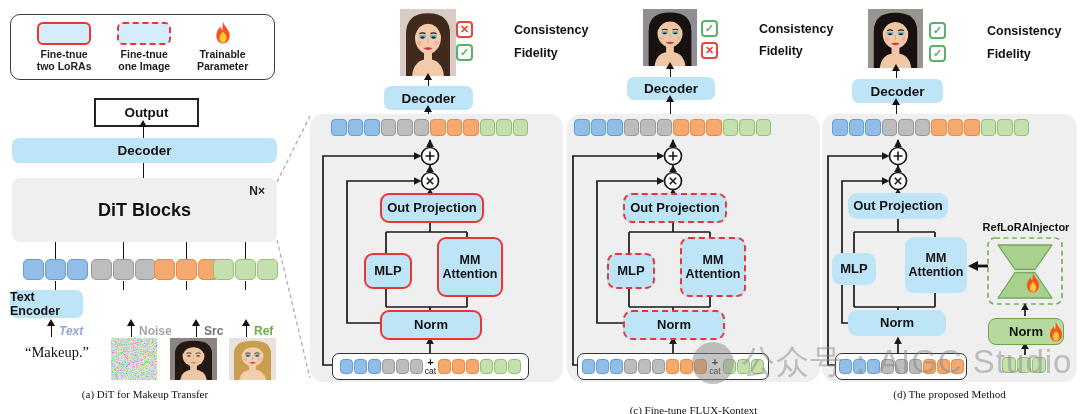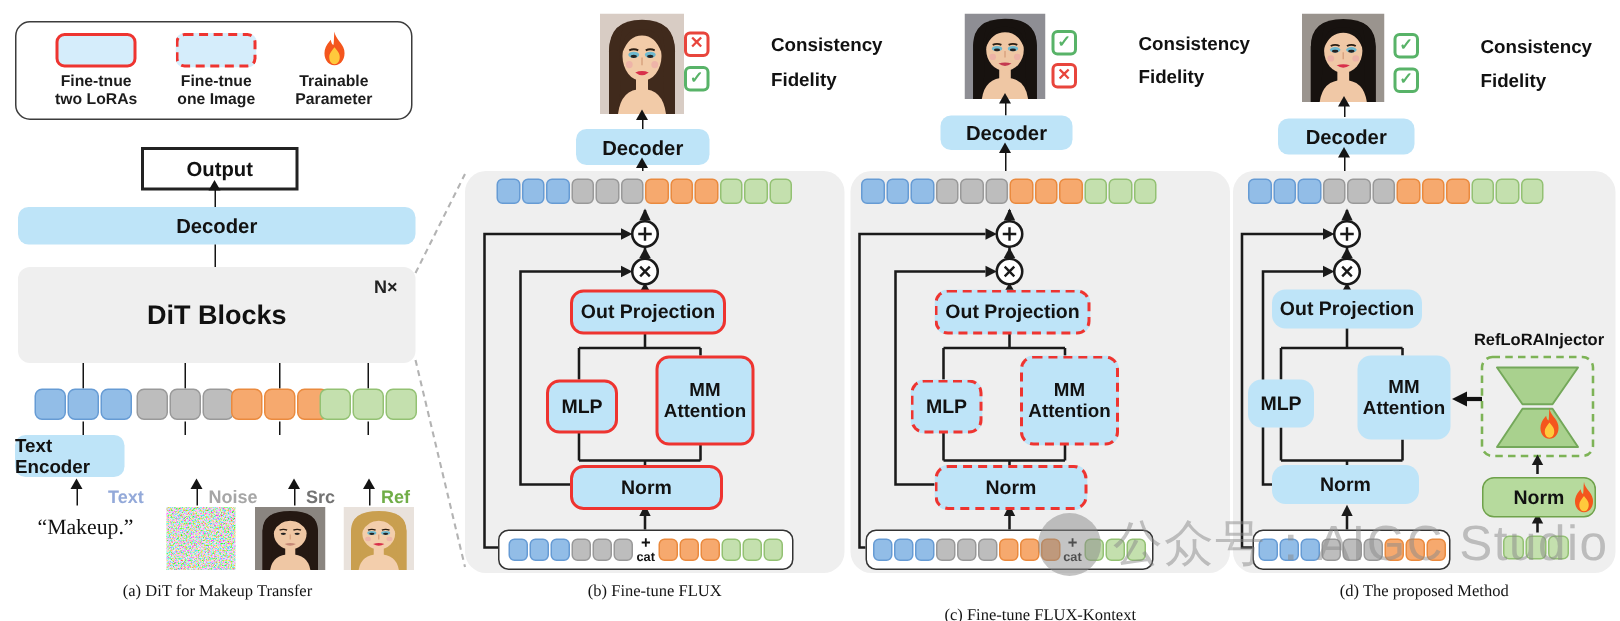--- a/index.html
+++ b/index.html
@@ -42,21 +42,21 @@
   .tok-green{background:#C4E0AE;border-color:#93C173;}
   .toprow .tok{width:15.5px;height:17px;}
   .tokrow-a{position:absolute;display:flex;gap:1.5px;}
   .tokrow-a .tok{width:20.5px;height:21px;border-radius:5px;border-width:1.3px;}
   .inrow{position:absolute;background:#fff;border:1.6px solid #333;border-radius:7px;
     display:flex;gap:1px;align-items:center;justify-content:center;}
   .inrow .tok{width:13px;height:15.5px;}
   .reftoks .tok{width:14px;height:16px;}
   .cat{display:flex;flex-direction:column;align-items:center;margin:0 1px;line-height:0.85;}
   .cat span:first-child{font-size:11px;font-weight:bold;}
-  .cat span:last-child{font-size:8.5px;font-weight:bold;}
+  .cat span:last-child{font-size:8.5px;font-weight:normal;}
   
   .badge{position:absolute;display:flex;gap:5px;align-items:center;}
   .badge-ic{width:13px;height:13px;border-radius:4px;border:2px solid;background:#fff;display:flex;
     align-items:center;justify-content:center;font-size:11px;font-weight:bold;line-height:1;}
   .badge-ic.check{border-color:#58B368;color:#58B368;}
   .badge-ic.cross{border-color:#E8453C;color:#E8453C;}
   .badge-lbl{font-weight:bold;font-size:12.5px;color:#111;margin-left:36px;}
   
   .caption{position:absolute;font-family:"Liberation Serif",serif;font-size:11px;text-align:center;color:#141414;}
   .inlabel{position:absolute;font-weight:bold;font-size:12px;}
@@ -151,21 +151,21 @@
   <div class="vline" style="left:55px;top:281px;height:9px;"></div>
   <div class="vline" style="left:123px;top:281px;height:9px;"></div>
   <div class="vline" style="left:186px;top:281px;height:9px;"></div>
   <div class="vline" style="left:245px;top:281px;height:9px;"></div>
 
   <div class="bluebox" style="left:10px;top:290px;width:73px;height:28px;font-size:12.5px;">
     <span>Text Encoder</span>
   </div>
 
   <div class="varrow" style="left:51px;top:324px;height:13px;"></div>
-  <span class="inlabel" style="left:72px;top:324px;color:#93A9D9;">Text</span>
+  <span class="inlabel" style="left:59px;top:324px;color:#93A9D9;font-style:italic;">Text</span>
   <div class="varrow" style="left:131px;top:324px;height:13px;"></div>
   <span class="inlabel" style="left:139px;top:324px;color:#A6A6A6;">Noise</span>
   <div class="varrow" style="left:196px;top:324px;height:13px;"></div>
   <span class="inlabel" style="left:204px;top:324px;color:#737373;">Src</span>
   <div class="varrow" style="left:246px;top:324px;height:13px;"></div>
   <span class="inlabel" style="left:254px;top:324px;color:#70AD47;">Ref</span>
 
   <div class="abs" style="left:10px;top:344px;width:94px;text-align:center;font-family:'Liberation Serif',serif;font-size:14.5px;">“Makeup.”</div>
 
   <div class="facebox" style="left:111px;top:338px;width:46px;height:42px;">
@@ -314,21 +314,20 @@
           <span>cat</span>
         </span>
         <span class="tok tok-orange"></span>
         <span class="tok tok-orange"></span>
         <span class="tok tok-orange"></span>
         <span class="tok tok-green"></span>
         <span class="tok tok-green"></span>
         <span class="tok tok-green"></span>
       </div>
   </div>
-  <div class="caption" style="left:310px;top:388px;width:253px;">(b) Fine-tune FLUX</div>
 
   <div class="facebox" style="left:643px;top:9px;width:54px;height:57px;">
       <svg viewBox="0 0 56 64" preserveAspectRatio="none">
         <rect width="56" height="64" fill="#8E8E94"></rect>
         <path d="M6,64 L6,24 Q6,4 28,4 Q50,4 50,24 L50,64 Z" fill="#17120F"></path>
         <path d="M12,64 Q14,48 28,48 Q42,48 44,64 Z" fill="#EFC7A4"></path>
         <rect x="24" y="39" width="8" height="10" fill="#EFC7A4"></rect>
         <ellipse cx="28" cy="27" rx="13" ry="16" fill="#EFC7A4"></ellipse>
         <path d="M15,25 Q14,10 28,10 Q42,10 41,25 Q37,14 28,14 Q19,14 15,25 Z" fill="#17120F"></path>
         <path d="M6,64 L6,24 Q7,10 16,6.5 Q12,18 13.5,34 Q14.5,52 11,64 Z" fill="#17120F"></path>

